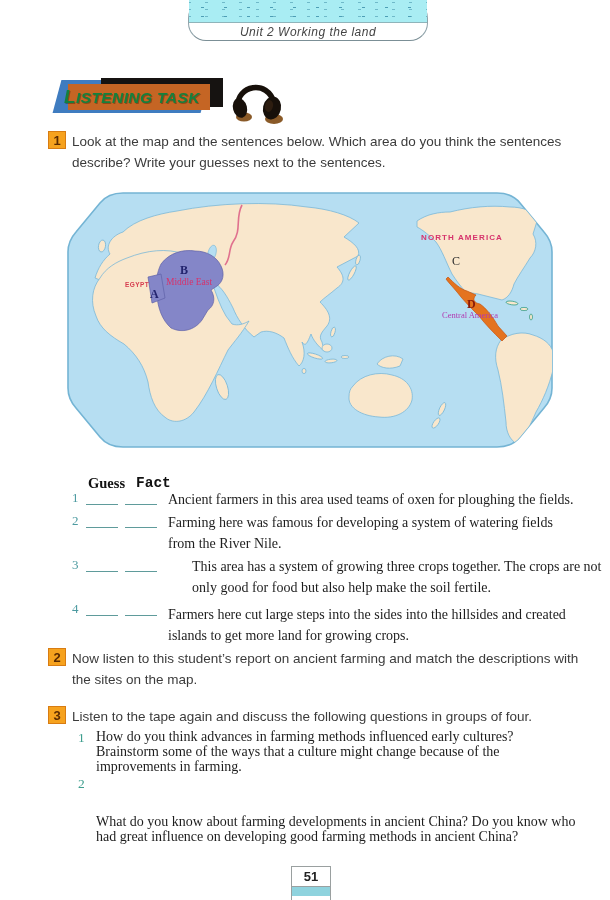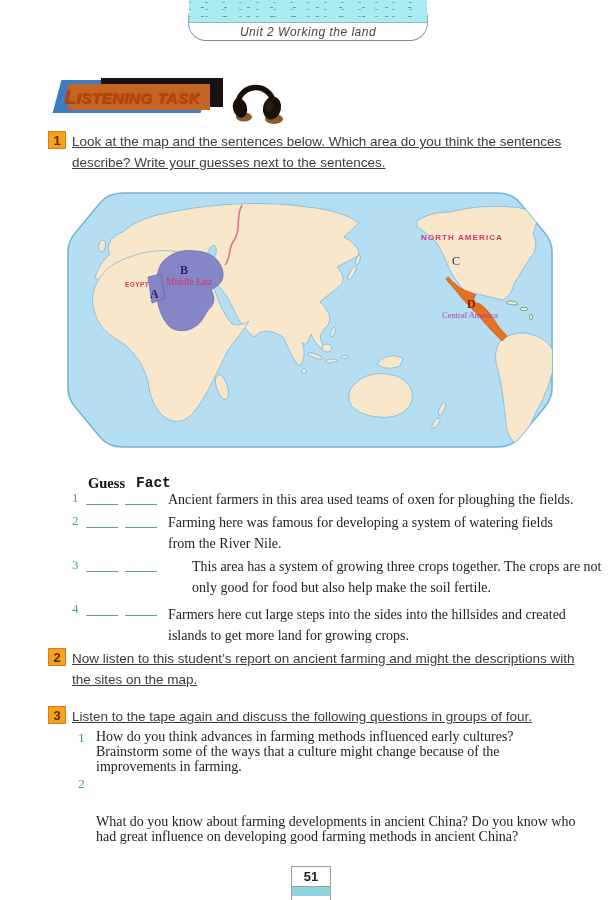--- a/index.html
+++ b/index.html
@@ -16,31 +16,31 @@
             background-size:23px 9px,17px 7px;background-position:2px 3px,9px 6px;}
   .unit-label{height:18px;display:flex;align-items:center;justify-content:center;
               font-style:italic;font-size:12px;color:#444;letter-spacing:.5px;}
 
   
   .banner{position:absolute;left:55px;top:78px;width:230px;height:42px;}
   .banner .blue{position:absolute;left:2px;top:2px;width:148px;height:33px;background:#3f7cc0;
                 transform:skewX(-15deg);z-index:1;}
   .banner .black{position:absolute;left:46px;top:0;width:122px;height:29px;background:#161311;z-index:2;}
   .banner .orange{position:absolute;left:13px;top:6px;width:142px;height:26px;background:#c56524;z-index:3;}
-  .banner .txt{position:absolute;left:9px;top:8px;z-index:4;color:#c2410c;font-style:italic;
+  .banner .txt{position:absolute;left:9px;top:8px;z-index:4;color:#15803d;font-style:italic;
                font-weight:800;font-size:15.5px;letter-spacing:.4px;white-space:nowrap;
                text-shadow:1px 1px 0 rgba(40,20,0,.35);}
   .banner .txt::first-letter{font-size:19px;}
   .phones{position:absolute;left:228px;top:73px;}
 
   
   .task-num{position:absolute;left:48px;width:18px;height:18px;background:#f6a21e;
             border:1px solid #d87c12;box-sizing:border-box;color:#5a2a00;font-weight:bold;
             font-size:13px;display:flex;align-items:center;justify-content:center;}
-  .task-text{position:absolute;left:72px;width:508px;font-size:13.5px;line-height:21px;color:#3b3b3b;text-decoration:underline;}
+  .task-text{position:absolute;left:72px;width:508px;font-size:13.5px;line-height:21px;color:#3b3b3b;}
 
   
   .map{position:absolute;left:65px;top:190px;width:490px;height:260px;}
 
   
   .gf-head{position:absolute;top:475px;font-family:"Liberation Serif",serif;
            font-weight:bold;font-size:14.5px;color:#111;}
   .gf-head.guess{left:88px;} .gf-head.fact{left:136px;font-family:Liberation Mono, monospace;}
   .gf-row-num{position:absolute;left:72px;font-family:"Liberation Serif",serif;
               font-size:13px;color:#4c9aa0;}
@@ -200,21 +200,21 @@
 <div class="gf-blank b1" style="top:556px;"></div>
 <div class="gf-blank b2" style="top:556px;"></div>
 <div class="gf-text" style="top:556px;margin-left:24px;">This area has a system of growing three crops together. The crops are not only good for food but also help make the soil fertile.</div>
 
 <div class="gf-row-num" style="top:601px;">4</div>
 <div class="gf-blank b1" style="top:600px;"></div>
 <div class="gf-blank b2" style="top:600px;"></div>
 <div class="gf-text" style="top:604px;">Farmers here cut large steps into the sides into the hillsides and created islands to get more land for growing crops.</div>
 
 <div class="task-num" style="top:648px;">2</div>
-<div class="task-text" style="top:648px;">Now listen to this student’s report on ancient farming and might the descriptions with the sites on the map.</div>
+<div class="task-text" style="top:648px;">Now listen to this student’s report on ancient farming and match the descriptions with the sites on the map.</div>
 
 <div class="task-num" style="top:706px;">3</div>
 <div class="task-text" style="top:706px;">Listen to the tape again and discuss the following questions in groups of four.</div>
 
 <div class="q-num" style="top:730px;">1</div>
 <div class="q-text" style="top:729px;">How do you think advances in farming methods influenced early cultures? Brainstorm some of the ways that a culture might change because of the improvements in farming.</div>
 
 <div class="q-num" style="top:776px;">2</div>
 <div class="q-text" style="top:814px;">What do you know about farming developments in ancient China? Do you know who had great influence on developing good farming methods in ancient China?</div>
 

